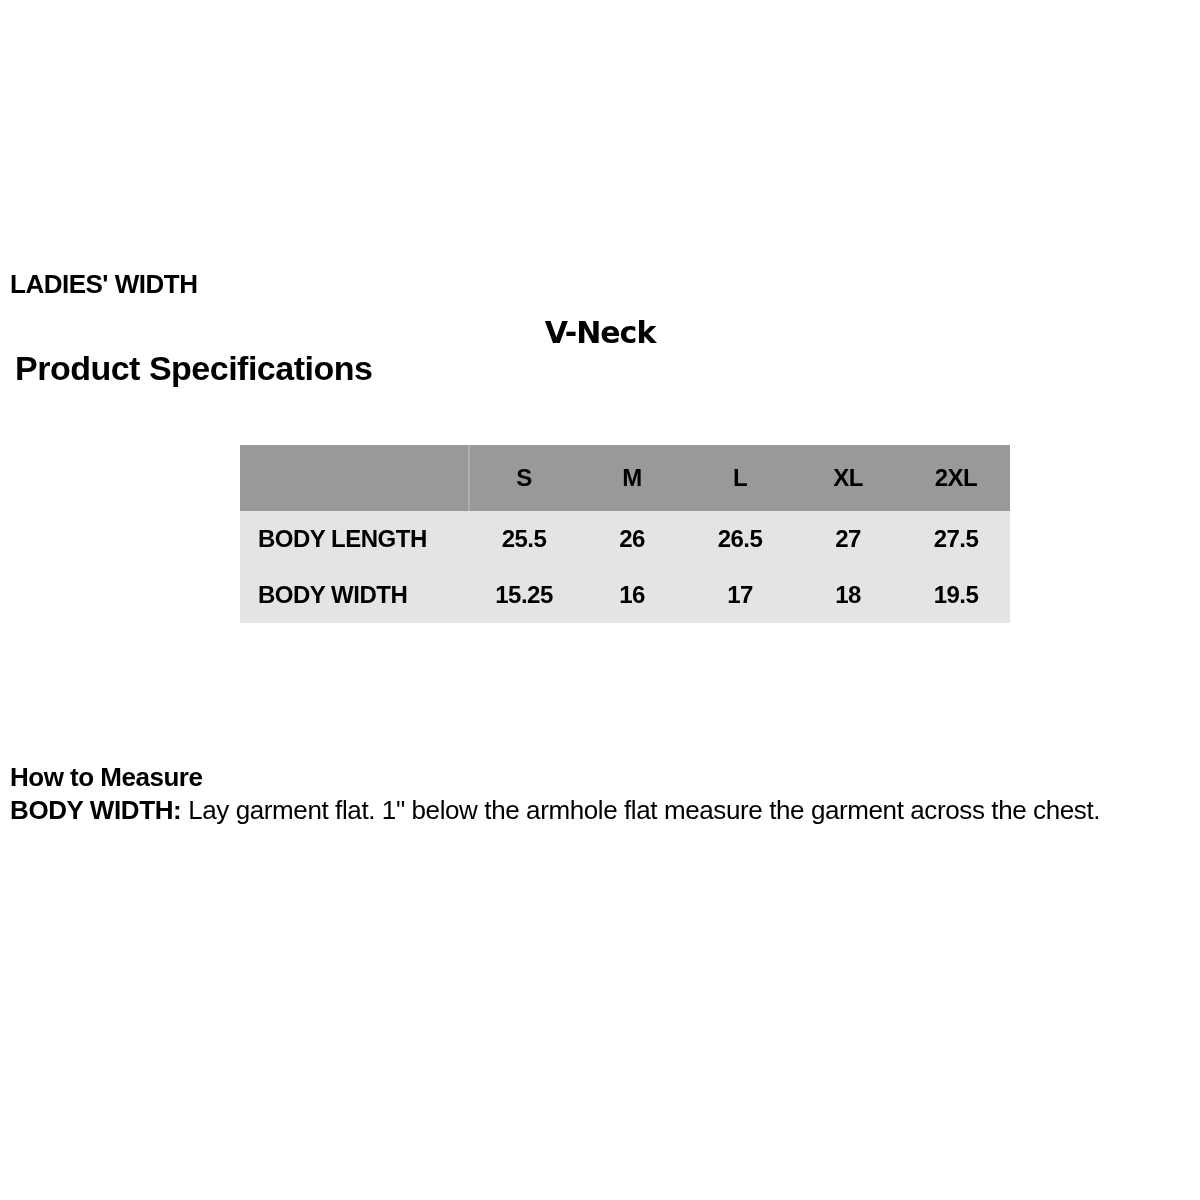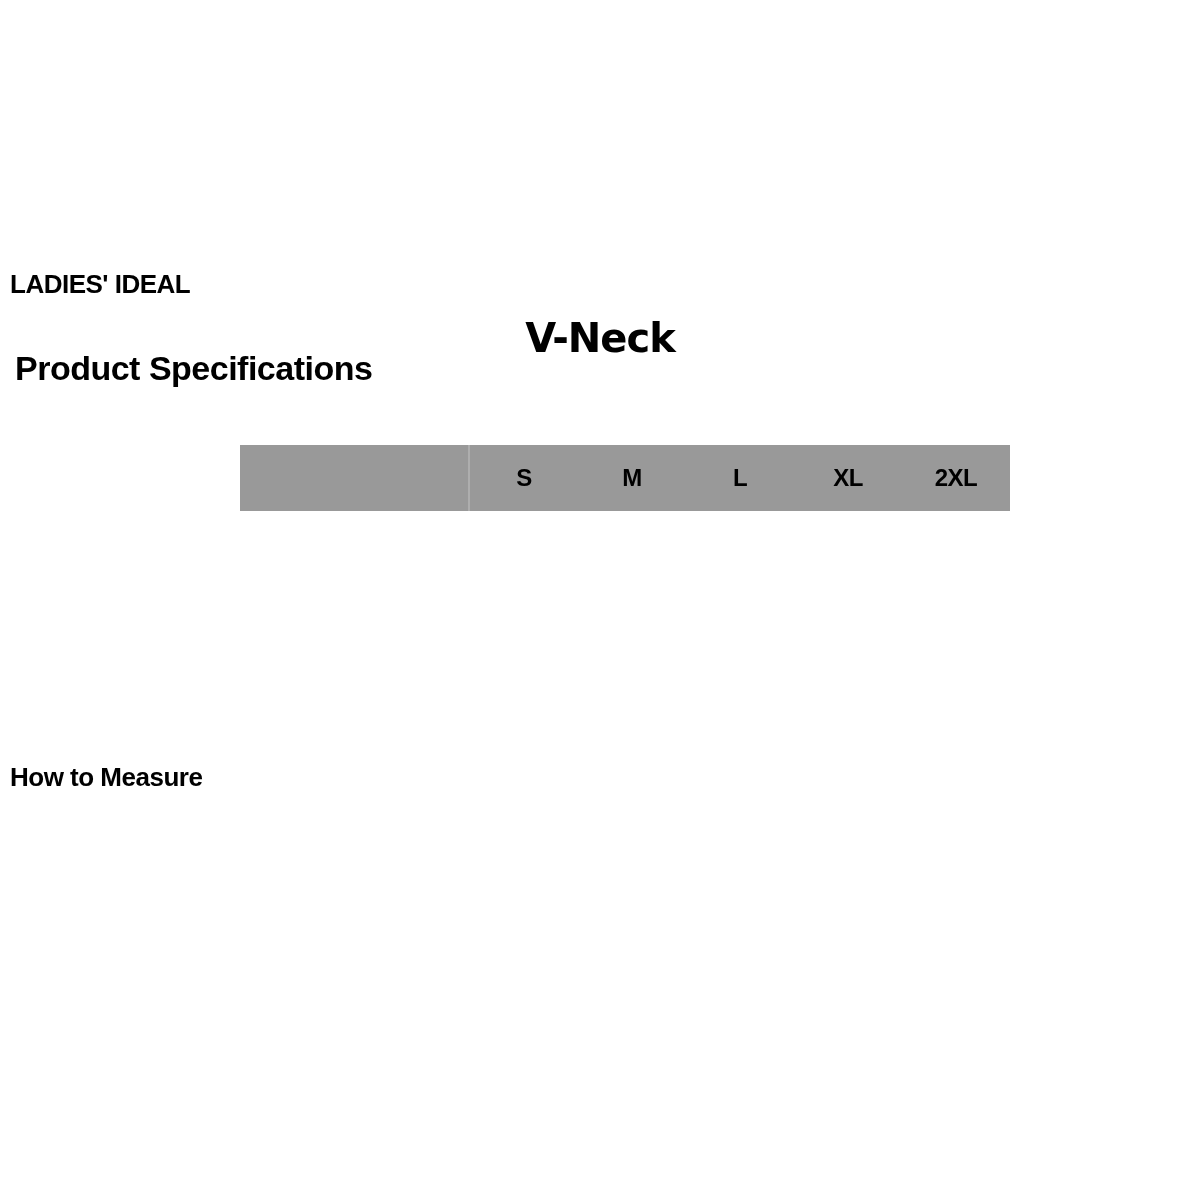--- a/index.html
+++ b/index.html
@@ -36,21 +36,21 @@
     line-height: 1;
   }
 
   .product-name {
     position: absolute;
     left: 0;
     top: 318px;
     width: 1200px;
     text-align: center;
     font-family: "DejaVu Sans", sans-serif;
-    font-size: 40px;
+    font-size: 30px;
     font-weight: bold;
     letter-spacing: -1px;
     line-height: 1;
   }
 
   .spec-table {
     position: absolute;
     left: 240px;
     top: 445px;
     width: 770px;
@@ -134,33 +134,52 @@
     margin-top: 6px;
   }
 
   .measure-body .term {
     font-weight: bold;
   }
 </style>
 </head>
 <body>
 
-<div class="brand">LADIES' IDEAL</div>
+<div class="brand">LADIES' WIDTH</div>
 
 <div class="product-name">V-Neck</div>
 
 <div class="subtitle">Product Specifications</div>
 
 <div class="spec-table">
   <div class="spec-header">
     <div class="corner-cell"></div>
     <div class="size-cell">S</div>
     <div class="size-cell">M</div>
     <div class="size-cell">L</div>
     <div class="size-cell">XL</div>
     <div class="size-cell">2XL</div>
   </div>
+  <div class="spec-body">
+    <div class="spec-row">
+      <div class="label-cell">BODY LENGTH</div>
+      <div class="value-cell">25.5</div>
+      <div class="value-cell">26</div>
+      <div class="value-cell">26.5</div>
+      <div class="value-cell">27</div>
+      <div class="value-cell">27.5</div>
+    </div>
+    <div class="spec-row">
+      <div class="label-cell">BODY WIDTH</div>
+      <div class="value-cell">15.25</div>
+      <div class="value-cell">16</div>
+      <div class="value-cell">17</div>
+      <div class="value-cell">18</div>
+      <div class="value-cell">19.5</div>
+    </div>
+  </div>
 </div>
 
 <div class="measure-heading">How to Measure</div>
 
 <div class="measure-body">
+  <p><span class="term">BODY WIDTH:</span> <span>Lay garment flat. 1" below the armhole flat measure the garment across the chest.</span></p>
 </div>
 
 </body></html>

